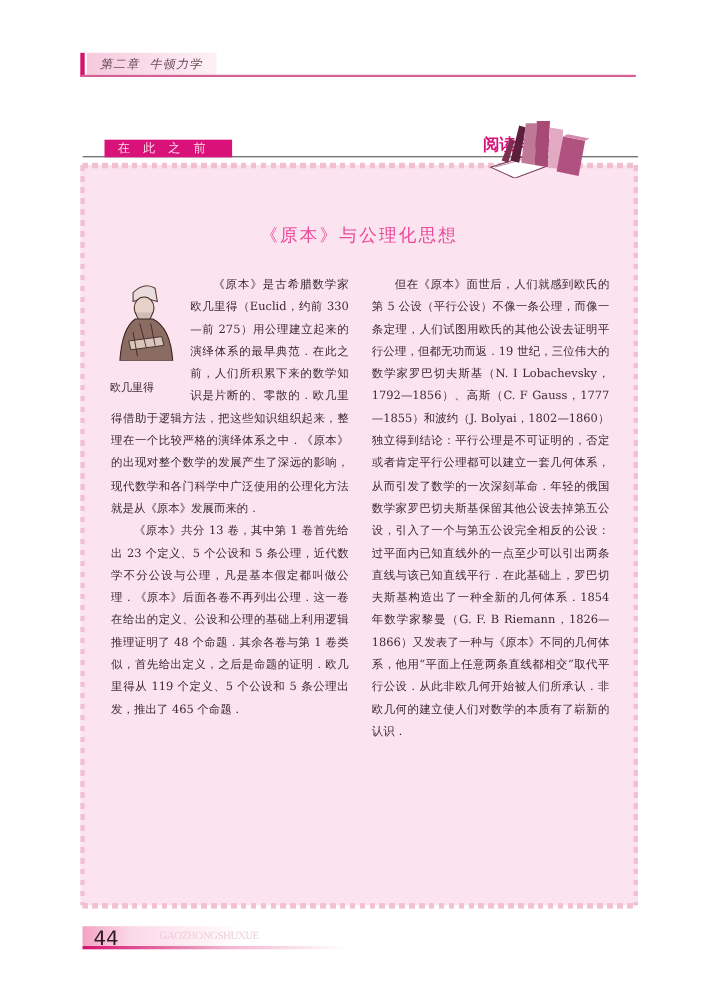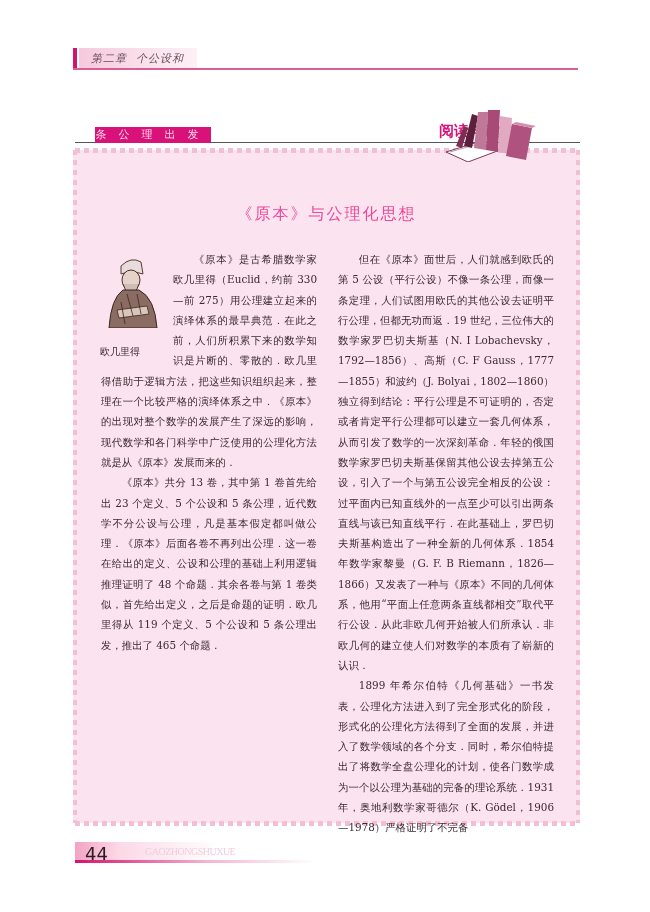--- a/index.html
+++ b/index.html
@@ -54,27 +54,27 @@
          font-family:"DejaVu Sans", sans-serif; }
   .footer .brand { position:absolute; left:70px; top:4px; font-size:10px; color:#f0cddb; letter-spacing:-0.5px;
          font-family:Liberation Serif, serif;text-align:right; }
 </style>
 </head>
 <body>
 
 <div class="chapter-header">
   <div class="bar"></div>
   <div class="tab"></div>
-  <div class="title">第二章  个公设和</div>
+  <div class="title">第二章  牛顿力学</div>
   <div class="rule"></div>
 </div>
 
 <div class="section-banner">
   <div class="rule"></div>
-  <div class="label">条公理出发</div>
+  <div class="label">在此之前</div>
   <div class="reading">阅读与欣赏</div>
 </div>
 
 <div class="content-box"></div>
 <div class="dash-top"></div>
 <div class="dash-bottom"></div>
 <div class="dash-left"></div>
 <div class="dash-right"></div>
 
 <svg class="books" viewBox="0 0 108 56">
@@ -103,21 +103,20 @@
 <div class="portrait-caption">欧几里得</div>
 
 <div class="col col-left">
   <div class="wrap-spacer"></div>
   <p>《原本》是古希腊数学家欧几里得（Euclid，约前 330—前 275）用公理建立起来的演绎体系的最早典范．在此之前，人们所积累下来的数学知识是片断的、零散的．欧几里得借助于逻辑方法，把这些知识组织起来，整理在一个比较严格的演绎体系之中．《原本》的出现对整个数学的发展产生了深远的影响，现代数学和各门科学中广泛使用的公理化方法就是从《原本》发展而来的．</p>
   <p>《原本》共分 13 卷，其中第 1 卷首先给出 23 个定义、5 个公设和 5 条公理，近代数学不分公设与公理，凡是基本假定都叫做公理．《原本》后面各卷不再列出公理．这一卷在给出的定义、公设和公理的基础上利用逻辑推理证明了 48 个命题．其余各卷与第 1 卷类似，首先给出定义，之后是命题的证明．欧几里得从 119 个定义、5 个公设和 5 条公理出发，推出了 465 个命题．</p>
 </div>
 
 <div class="col col-right">
   <p>但在《原本》面世后，人们就感到欧氏的第 5 公设（平行公设）不像一条公理，而像一条定理，人们试图用欧氏的其他公设去证明平行公理，但都无功而返．19 世纪，三位伟大的数学家罗巴切夫斯基（N. I Lobachevsky，1792—1856）、高斯（C. F Gauss，1777—1855）和波约（J. Bolyai，1802—1860）独立得到结论：平行公理是不可证明的，否定或者肯定平行公理都可以建立一套几何体系，从而引发了数学的一次深刻革命．年轻的俄国数学家罗巴切夫斯基保留其他公设去掉第五公设，引入了一个与第五公设完全相反的公设：过平面内已知直线外的一点至少可以引出两条直线与该已知直线平行．在此基础上，罗巴切夫斯基构造出了一种全新的几何体系．1854 年数学家黎曼（G. F. B Riemann，1826—1866）又发表了一种与《原本》不同的几何体系，他用“平面上任意两条直线都相交”取代平行公设．从此非欧几何开始被人们所承认．非欧几何的建立使人们对数学的本质有了崭新的认识．</p>
-  <p>1899 年希尔伯特《几何基础》一书发表，公理化方法进入到了完全形式化的阶段，形式化的公理化方法得到了全面的发展，并进入了数学领域的各个分支．同时，希尔伯特提出了将数学全盘公理化的计划，使各门数学成为一个以公理为基础的完备的理论系统．1931 年，奥地利数学家哥德尔（K. Gödel，1906—1978）严格证明了不完备</p>
 </div>
 
 <div class="footer">
   <div class="bg"></div>
   <div class="under"></div>
   <div class="page">44</div>
   <div class="brand">GAOZHONGSHUXUE</div>
 </div>
 
 </body></html>

